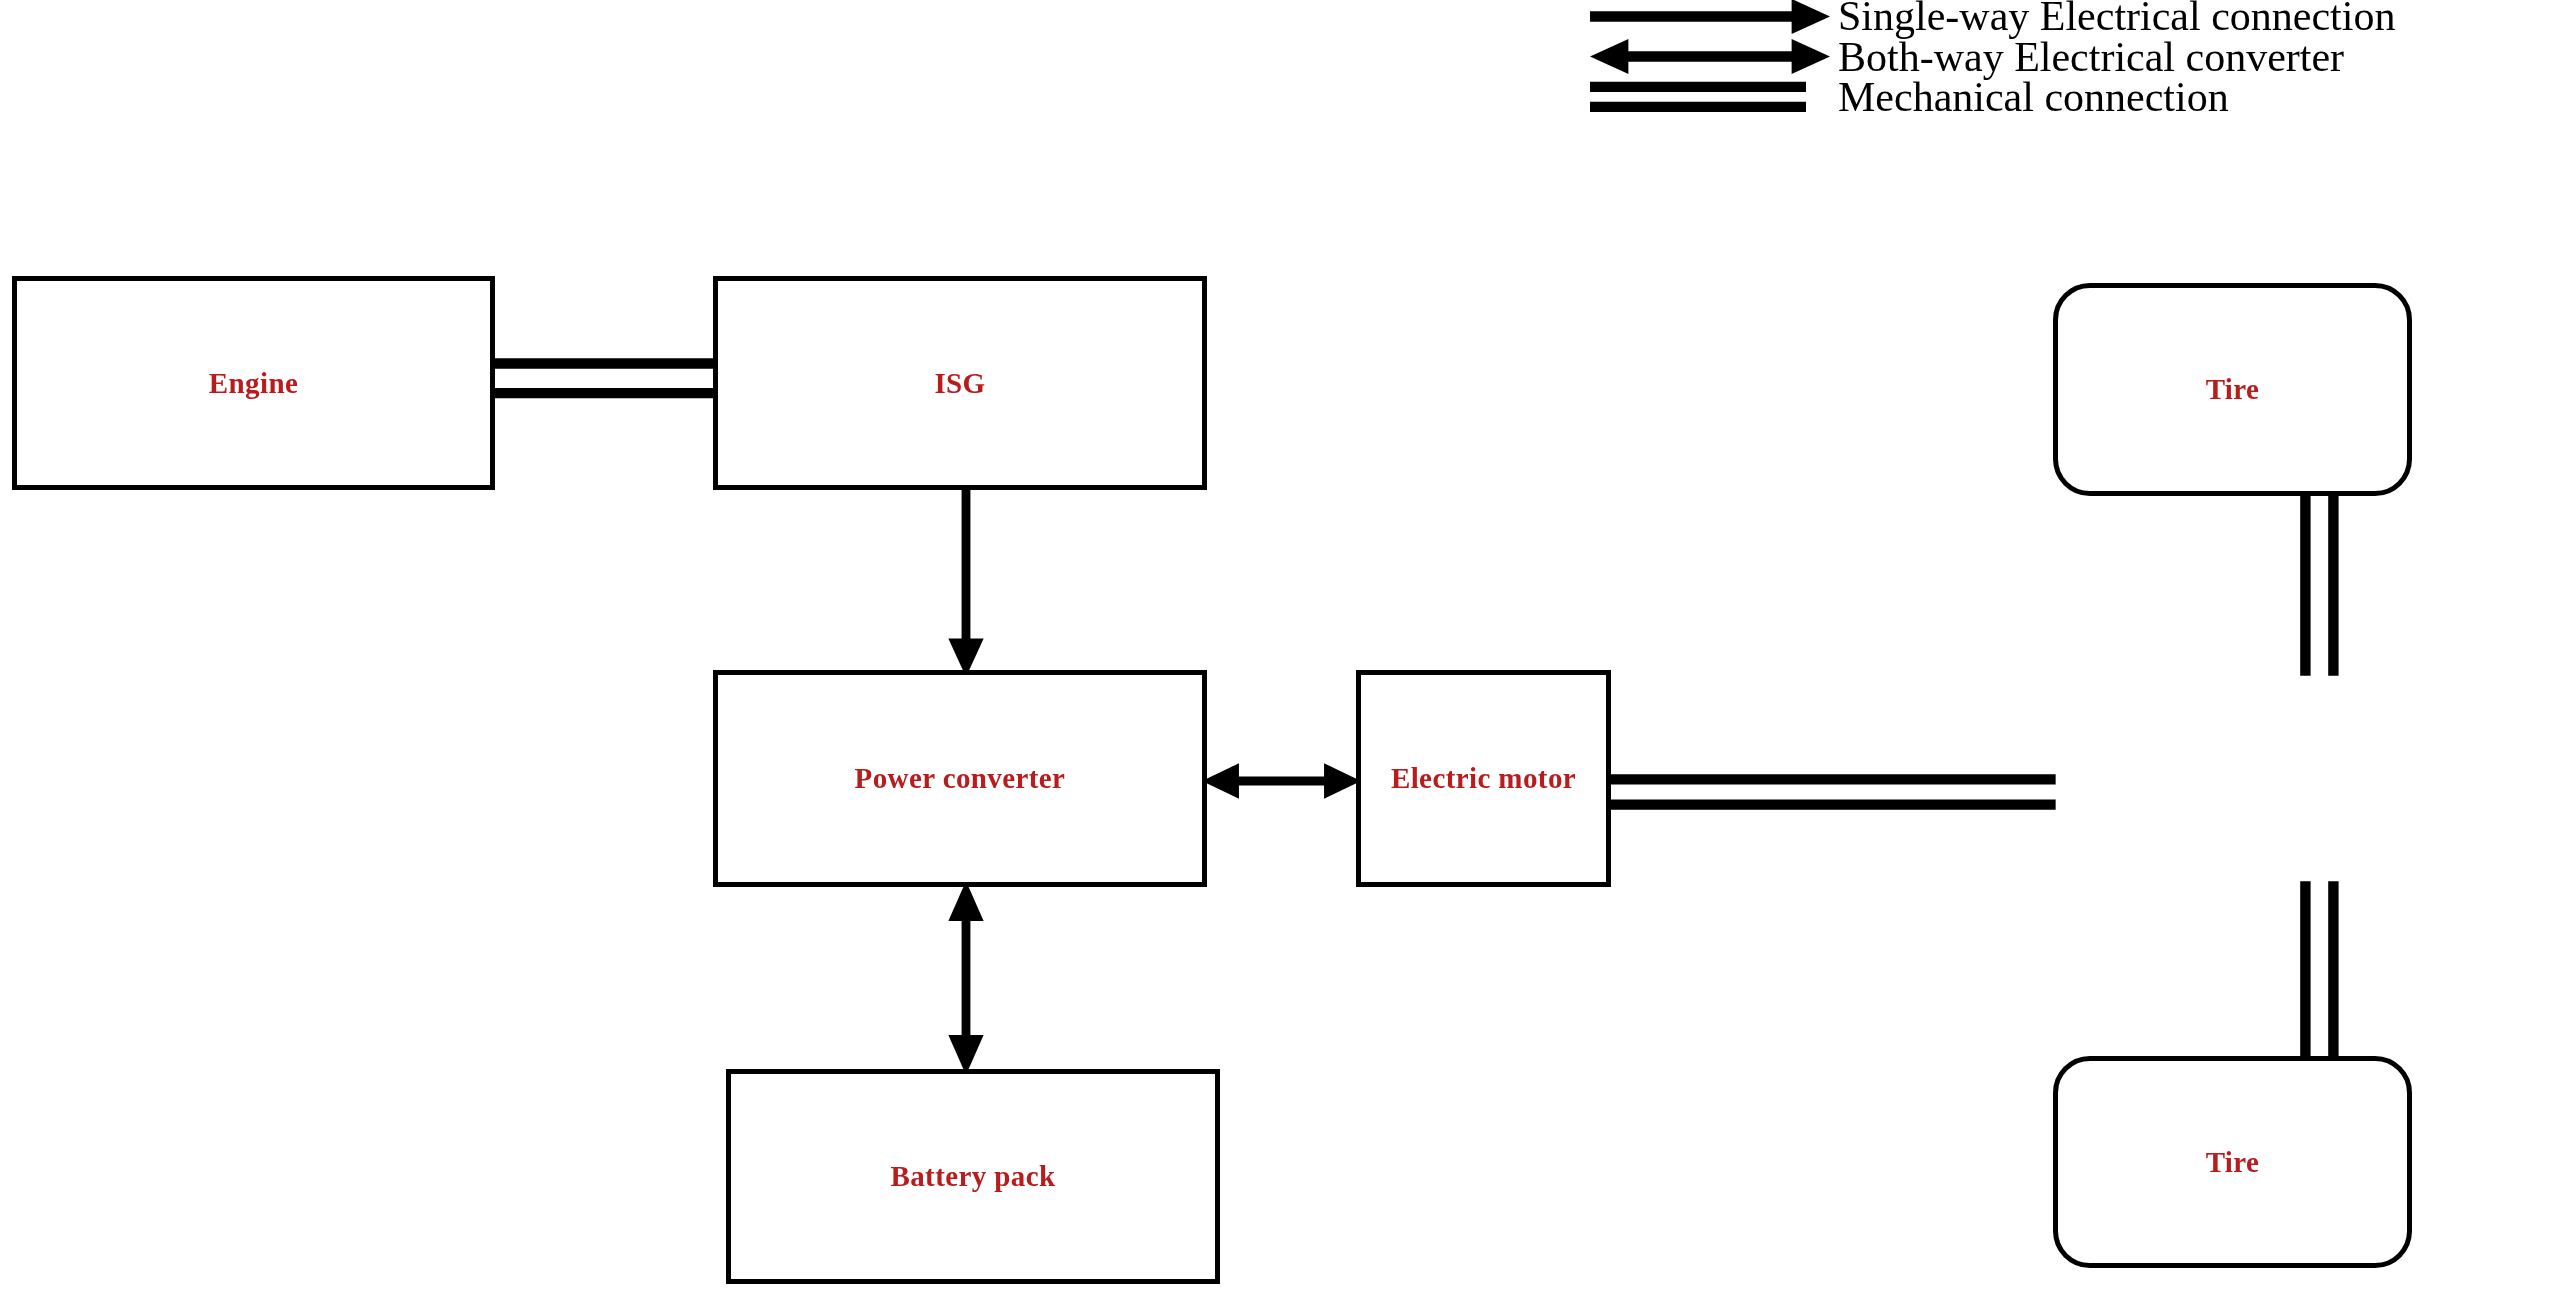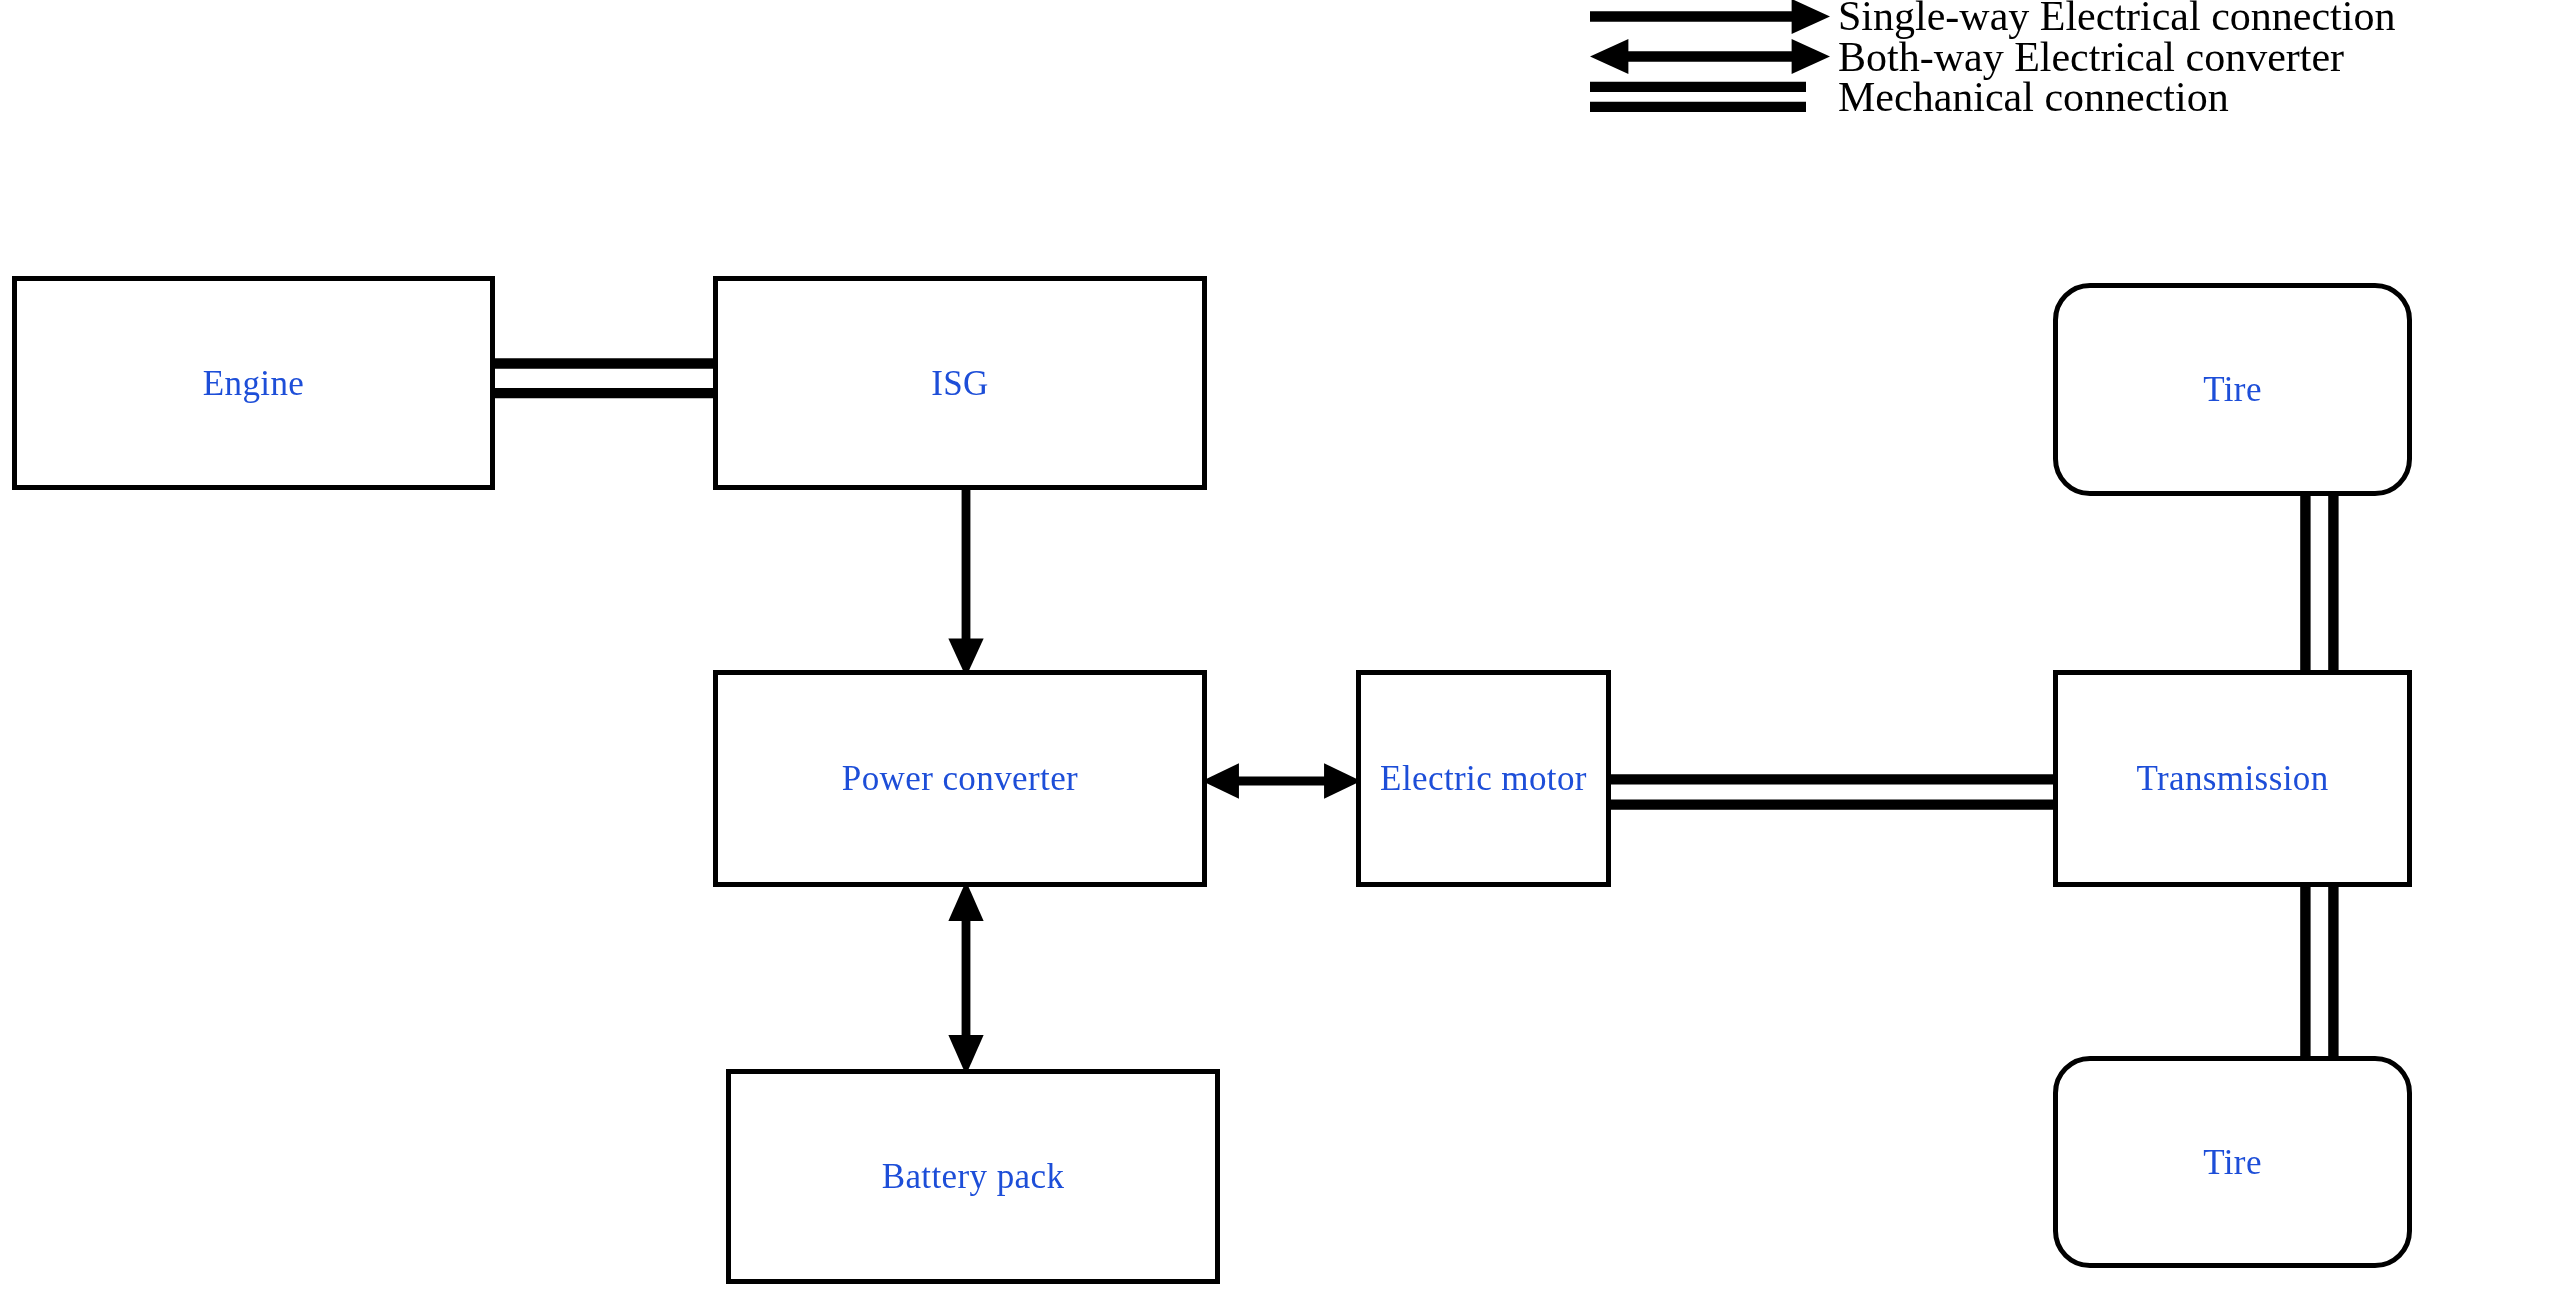--- a/index.html
+++ b/index.html
@@ -28,23 +28,23 @@
     display: flex;
     align-items: center;
     justify-content: center;
     z-index: 5;
   }
   .block.rounded {
     border-radius: 37px;
   }
   .block-label {
     font-family: "Liberation Serif", "DejaVu Serif", serif;
-    font-weight: normal;
-    font-size: 35px;
-    color: #1d4ed8;
+    font-weight: bold;
+    font-size: 29px;
+    color: #b91c1c;
     letter-spacing: 0.4px;
     white-space: nowrap;
     line-height: 1;
   }
   
   .conn {
     position: absolute;
     z-index: 1;
   }
   .conn svg {
@@ -181,23 +181,20 @@
   </div>
 
   <div class="block" style="left:726px; top:1069px; width:494px; height:215px;">
     <span class="block-label">Battery pack</span>
   </div>
 
   <div class="block" style="left:1356px; top:670px; width:255px; height:217px;">
     <span class="block-label">Electric motor</span>
   </div>
 
-  <div class="block" style="left:2053px; top:670px; width:359px; height:217px;">
-    <span class="block-label">Transmission</span>
-  </div>
 
   <div class="block rounded" style="left:2053px; top:283px; width:359px; height:213px;">
     <span class="block-label">Tire</span>
   </div>
 
   <div class="block rounded" style="left:2053px; top:1056px; width:359px; height:212px;">
     <span class="block-label">Tire</span>
   </div>
 
 </div>

